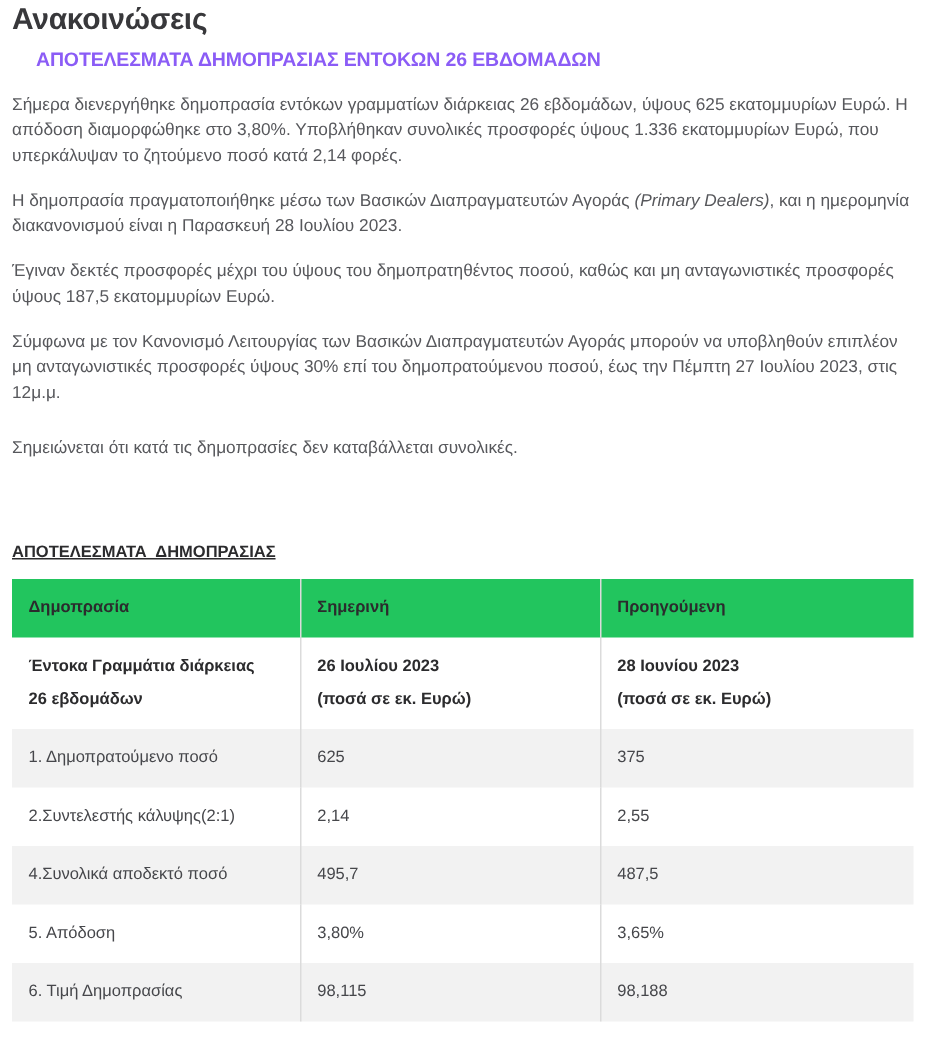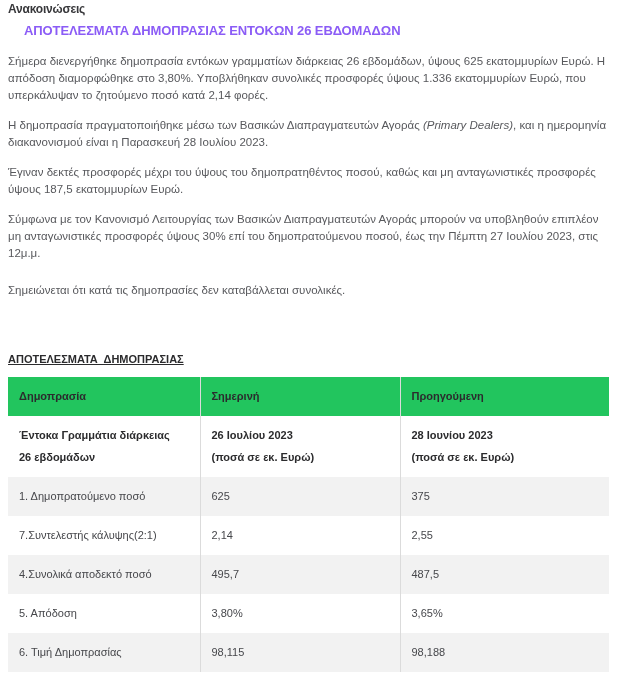--- a/index.html
+++ b/index.html
@@ -6,21 +6,21 @@
   html, body { margin: 0; padding: 0; background: #ffffff; }
   body {
     font-family: "Liberation Sans", "DejaVu Sans", sans-serif;
     color: #57585c;
     width: 617px;
     height: 700px;
     overflow: hidden;
     padding: 2px 8px 0 8px;
   }
   .section-title {
-    font-size: 12px;
+    font-size: 20px;
     font-weight: 600;
     color: #38383b;
     margin: 0 0 7px 0;
     letter-spacing: -0.2px;
   }
   .article-title {
     font-size: 13px;
     font-weight: 700;
     color: #8b5cf6;
     margin: 0 0 15px 16px;
@@ -117,21 +117,21 @@
         <div>28 Ιουνίου 2023</div>
         <div class="cell-line2">(ποσά σε εκ. Ευρώ)</div>
       </td>
     </tr>
     <tr>
       <td>1. Δημοπρατούμενο ποσό</td>
       <td>625</td>
       <td>375</td>
     </tr>
     <tr>
-      <td>7.Συντελεστής κάλυψης(2:1)</td>
+      <td>2.Συντελεστής κάλυψης(2:1)</td>
       <td>2,14</td>
       <td>2,55</td>
     </tr>
     <tr>
       <td>4.Συνολικά αποδεκτό ποσό</td>
       <td>495,7</td>
       <td>487,5</td>
     </tr>
     <tr>
       <td>5. Απόδοση</td>

